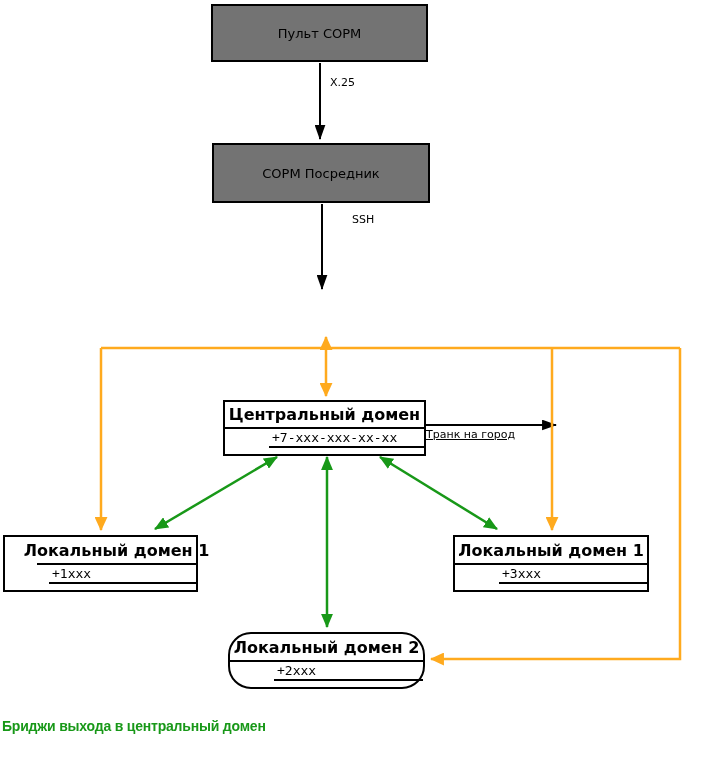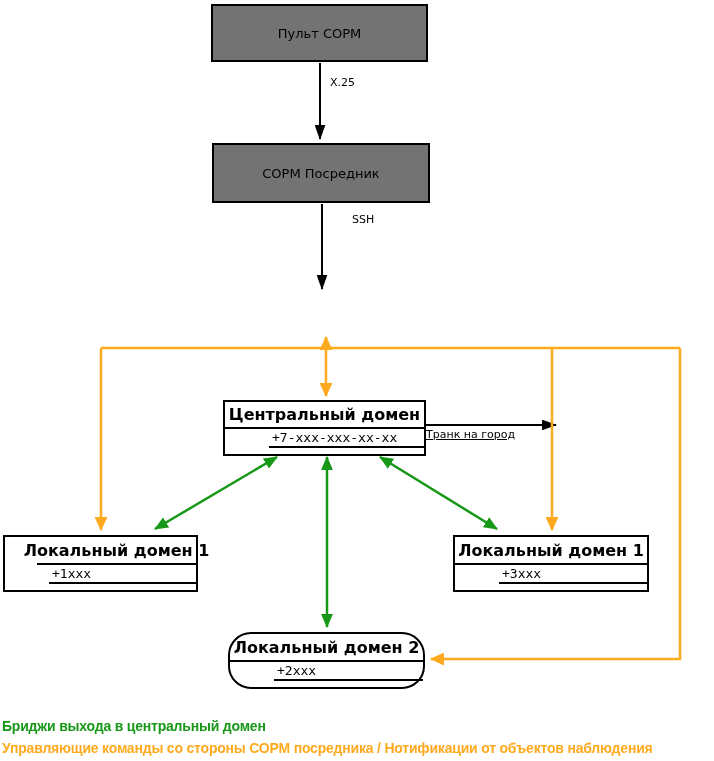--- a/index.html
+++ b/index.html
@@ -113,15 +113,14 @@
     <div class="unode-title" style="height:28px;">Локальный домен 2</div>
     <div class="unode-attr">+2xxx</div>
     <div class="unode-empty"></div>
   </div>
 
   <div class="edge-label" style="left:330px;top:76px;">X.25</div>
   <div class="edge-label" style="left:332px;top:213px;margin-left:20px;">SSH</div>
   <div class="edge-label" style="left:426px;top:428px;text-decoration:underline;">Транк на город</div>
 
   <div class="legend-line legend-green" style="top:718px;">Бриджи выхода в центральный домен</div>
-  <div class="legend-line legend-orange" style="top:740px;">Управляющие команды со стороны СОРМ посредника / Нотификации от объектов наблюдения</div>
 
 </div>
 
 </body></html>

